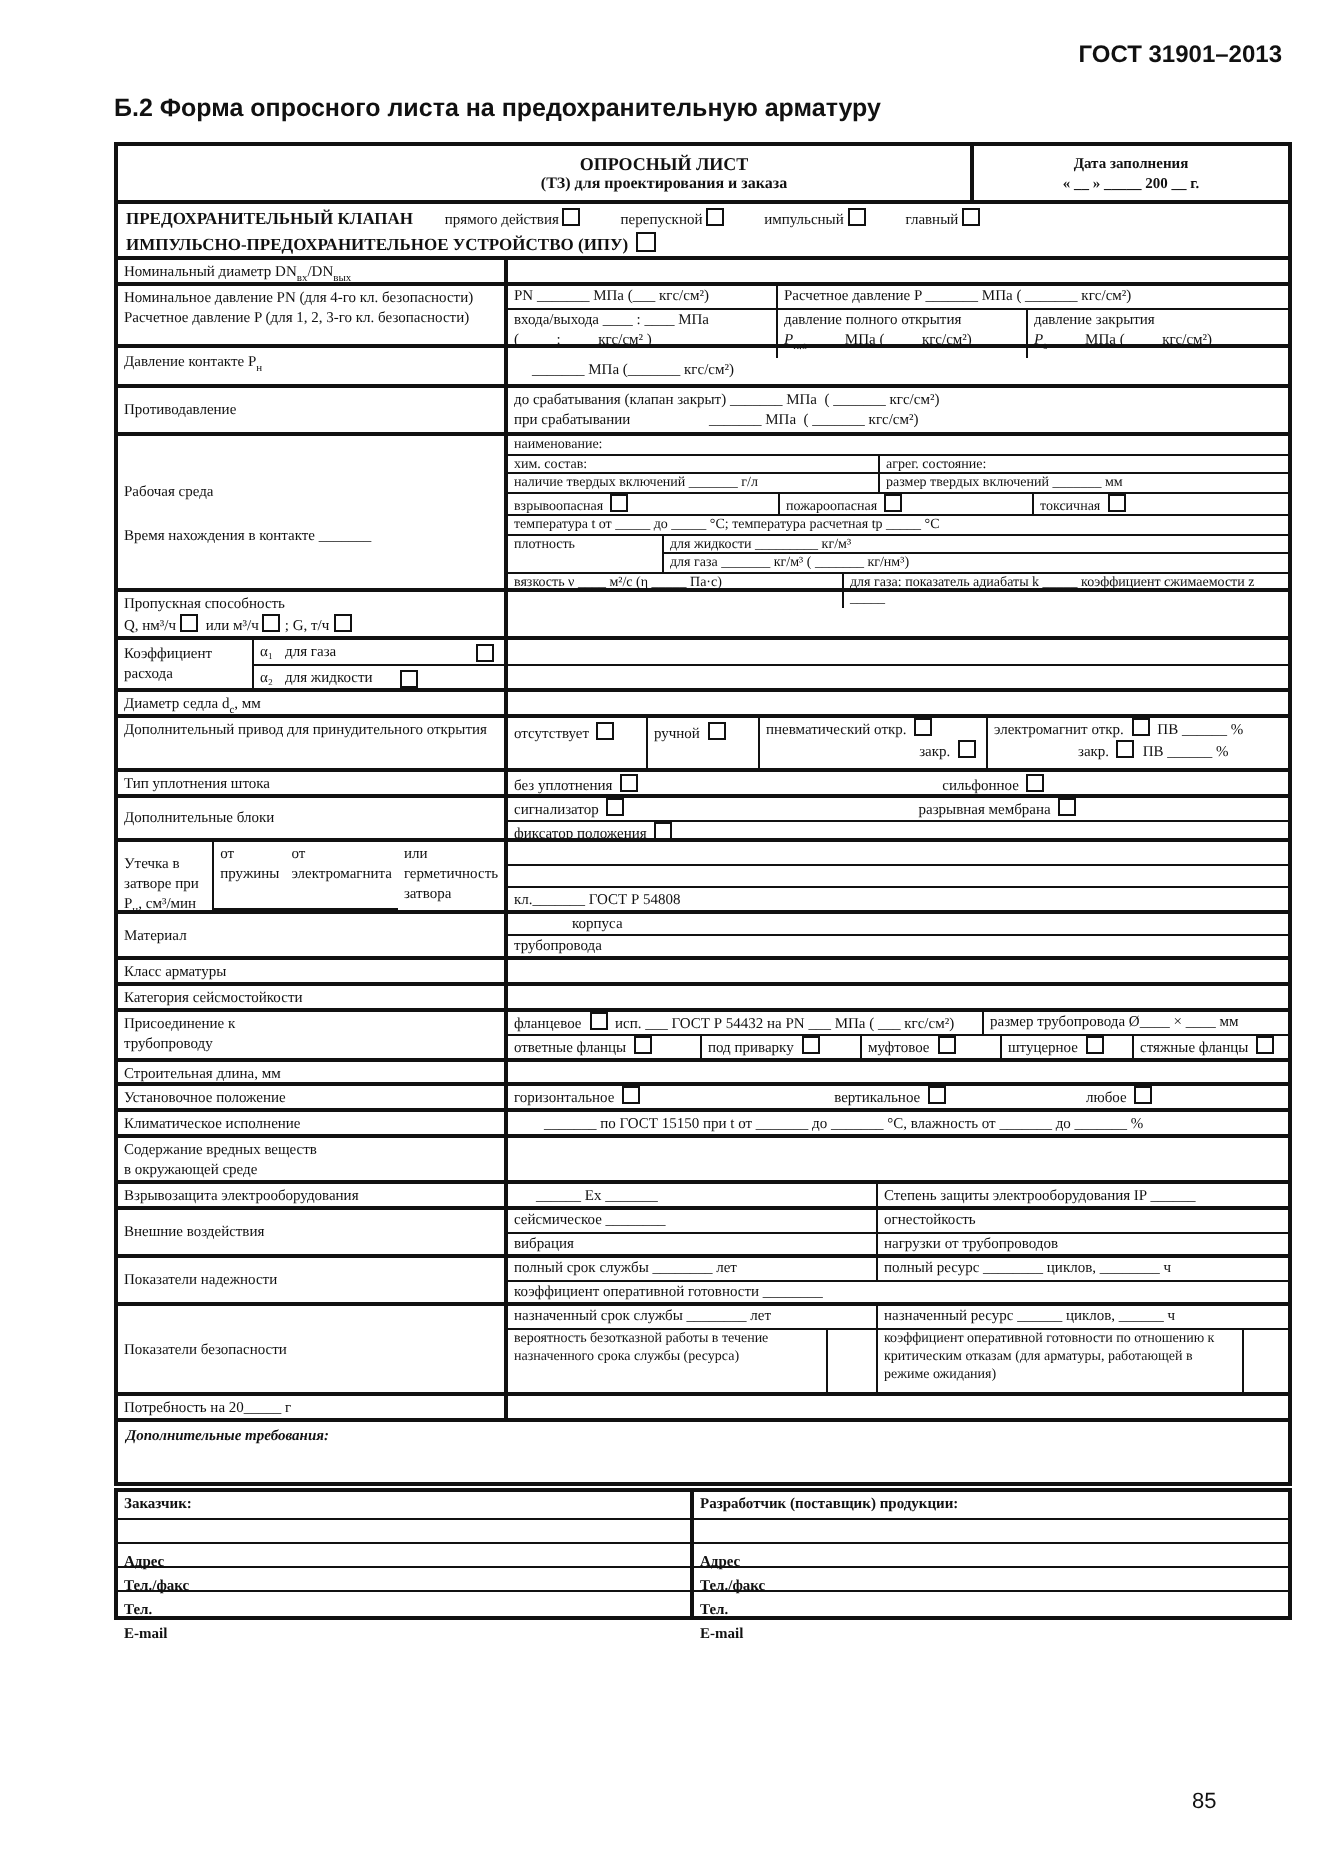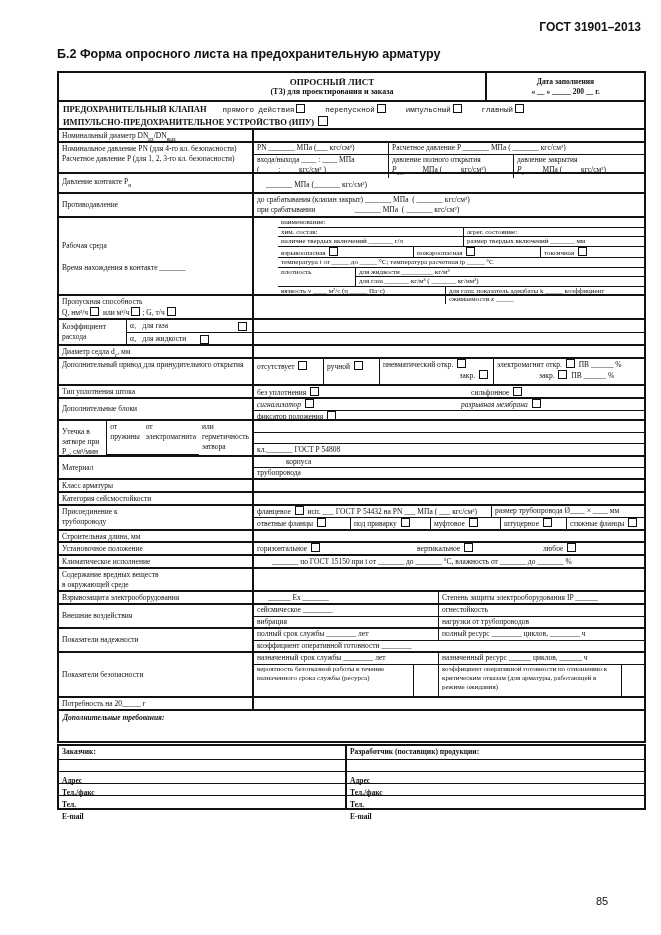--- a/index.html
+++ b/index.html
@@ -26,21 +26,21 @@
   .hdr-date{width:157px;border-left:2px solid #111;display:flex;flex-direction:column;justify-content:center;text-align:center;}
   .contacts{position:absolute;left:57px;top:744px;width:589px;border:2px solid #111;box-sizing:border-box;}
   .crow{display:flex;border-bottom:1px solid #111;box-sizing:border-box;height:12px;}
   .crow:last-child{border-bottom:none;}
   .chead{height:14px;}
   .chalf-l{width:288px;border-right:2px solid #111;display:flex;box-sizing:border-box;}
   .chalf-r{flex:1;display:flex;box-sizing:border-box;}
   .clab{width:70px;border-right:5px solid #14532d;padding:0 3px;box-sizing:border-box;font-weight:bold;margin-top:16px;}
   .cval{flex:1;}
   .pgnum{position:absolute;top:896px;left:596px;font-size:11px;font-family:"Liberation Sans",sans-serif;}
-  .sp{display:inline-block;font-family:Liberation Mono, monospace;}
+  .sp{display:inline-block;}
 </style>
 </head>
 <body>
 
 <div class="page">
 
   <div class="doc-code sans">ГОСТ 31901–2013</div>
   <div class="sec-title sans">Б.2 Форма опросного листа на предохранительную арматуру</div>
 
   <div class="tbl">
@@ -116,21 +116,21 @@
         <div style="white-space:pre;">до срабатывания (клапан закрыт) _______ МПа  ( _______ кгс/см²)</div>
         <div style="white-space:pre;">при срабатывании                     _______ МПа  ( _______ кгс/см²)</div>
       </div>
     </div>
 
     <div class="row" style="height:78px;">
       <div class="lbl">
         <div style="padding-top:22px;">Рабочая среда</div>
         <div style="padding-top:12px;">Время нахождения в контакте _______</div>
       </div>
-      <div class="cnt" style="font-size:7px;line-height:8.5px;padding-left:24px;">
+      <div class="cnt" style="font-size:7px;line-height:8.5px;">
         <div class="sr">
             <div class="c" style="flex:1;">наименование:</div>
           </div>
         <div class="sr">
           <div class="c" style="width:186px;">хим. состав:</div>
           <div class="c" style="flex:1;">агрег. состояние:</div>
         </div>
         <div class="sr">
           <div class="c" style="width:186px;">наличие твердых включений _______ г/л</div>
           <div class="c" style="flex:1;">размер твердых включений _______ мм</div>
@@ -219,21 +219,21 @@
       <div class="lbl">Тип  уплотнения штока</div>
       <div class="cnt" style="flex-direction:row;padding:1px 3px;">
         <span><span>без уплотнения</span> <span class="cb"></span></span>
         <span style="margin-left:150px;"><span>сильфонное</span> <span class="cb"></span></span>
       </div>
     </div>
 
     <div class="row" style="height:22px;">
       <div class="lbl" style="display:flex;align-items:center;">Дополнительные блоки</div>
       <div class="cnt">
-        <div class="sr" style="padding:0 3px;align-items:center;font-style:italic;">
+        <div class="sr" style="padding:0 3px;align-items:center;">
           <span><span>сигнализатор</span> <span class="cb"></span></span>
           <span style="margin-left:145px;"><span>разрывная мембрана</span> <span class="cb"></span></span>
         </div>
         <div class="sr" style="padding:0 3px;align-items:center;">
           <span><span>фиксатор положения</span> <span class="cb"></span></span>
         </div>
       </div>
     </div>
 
     <div class="row" style="height:36px;">

